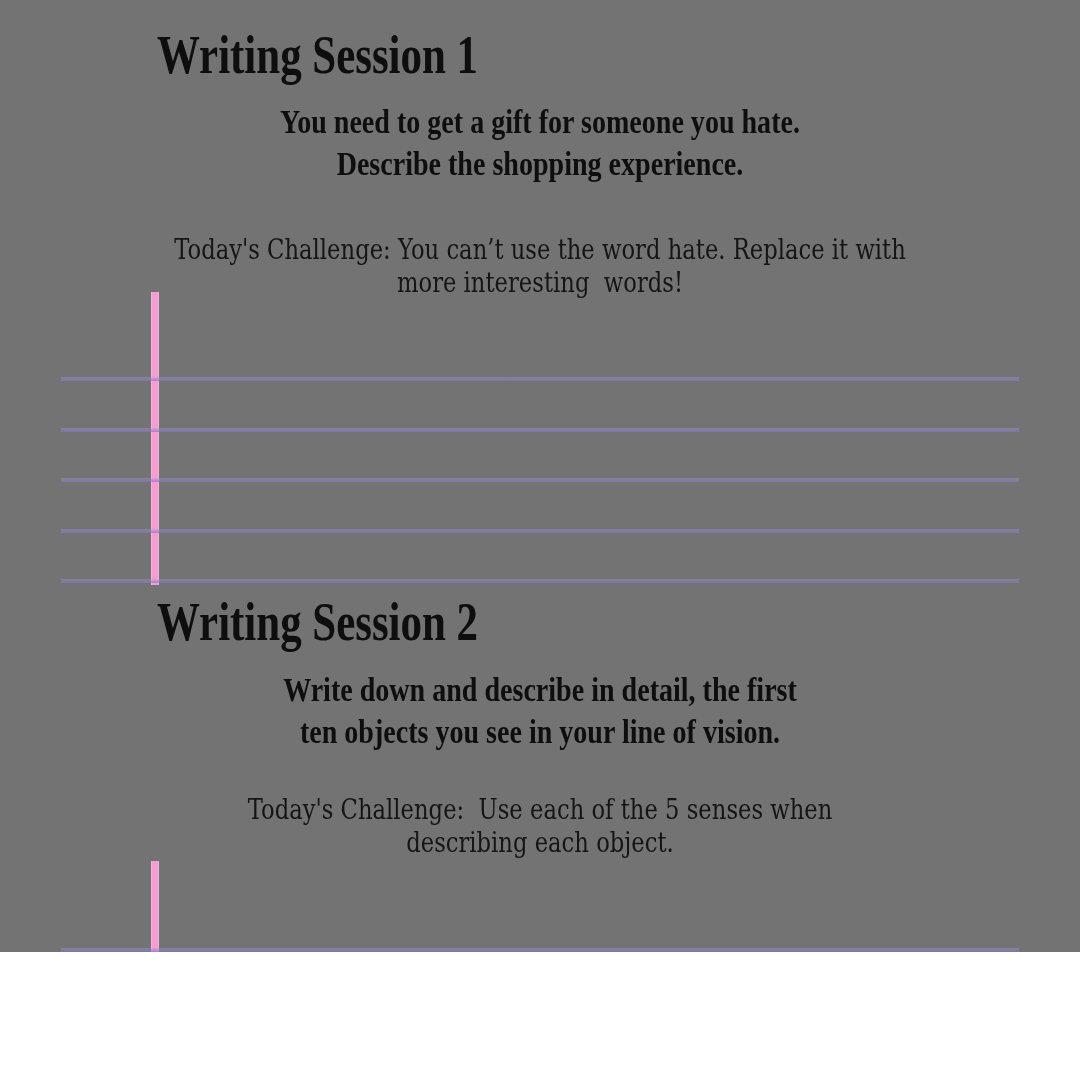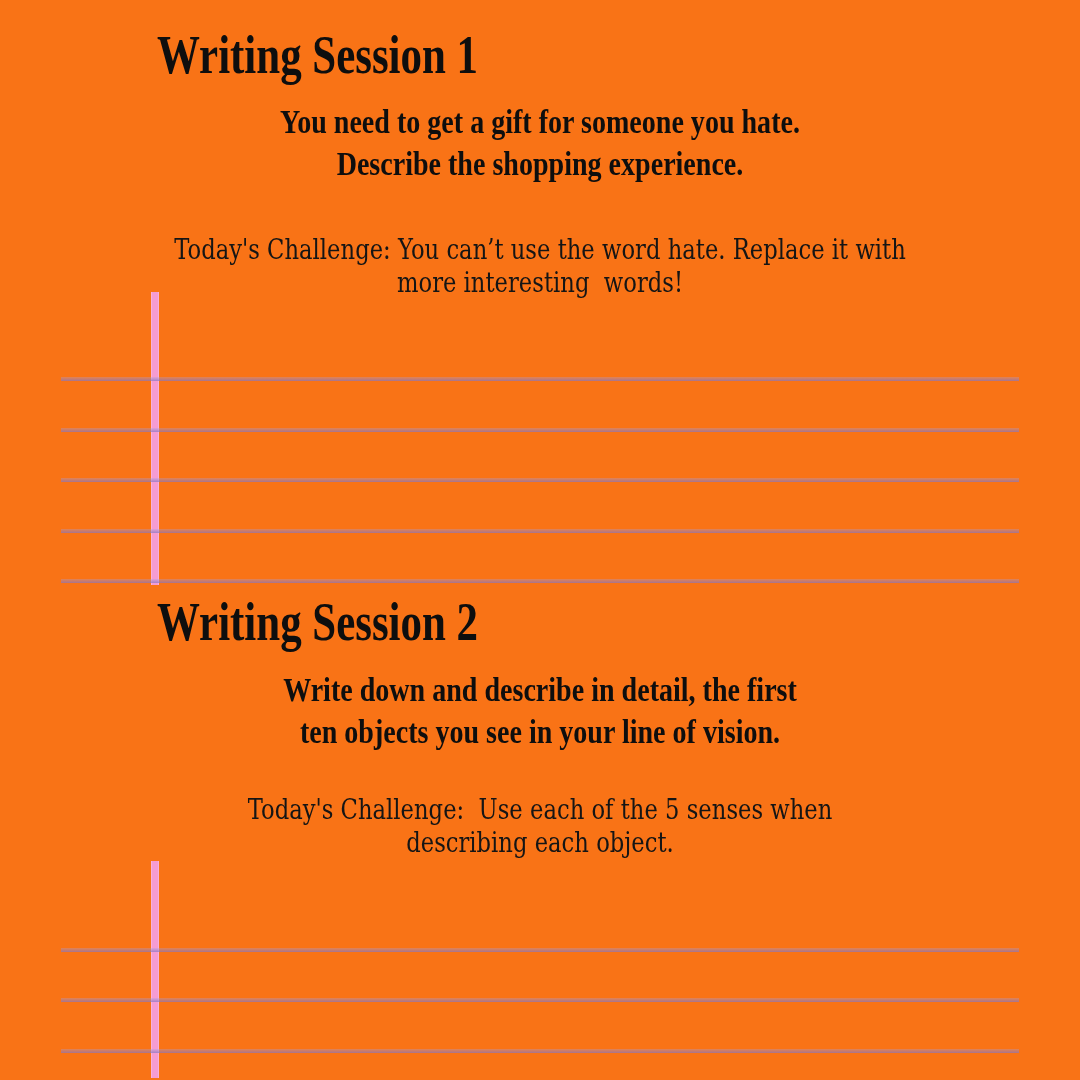--- a/index.html
+++ b/index.html
@@ -1,20 +1,20 @@
 <!DOCTYPE html>
 <html><head>
 <meta charset="utf-8">
 <style>
   html, body { margin: 0; padding: 0; background: #ffffff; }
   .page {
     position: relative;
     width: 1080px;
-    height: 1080px;
-    background: #f97316;
+    height: 952px;
+    background: #737373;
     overflow: hidden;
     font-family: "Liberation Serif", serif;
     color: #111111;
   }
 
   
   .session-title {
     position: absolute;
     left: 157px;
     font-size: 55px;

